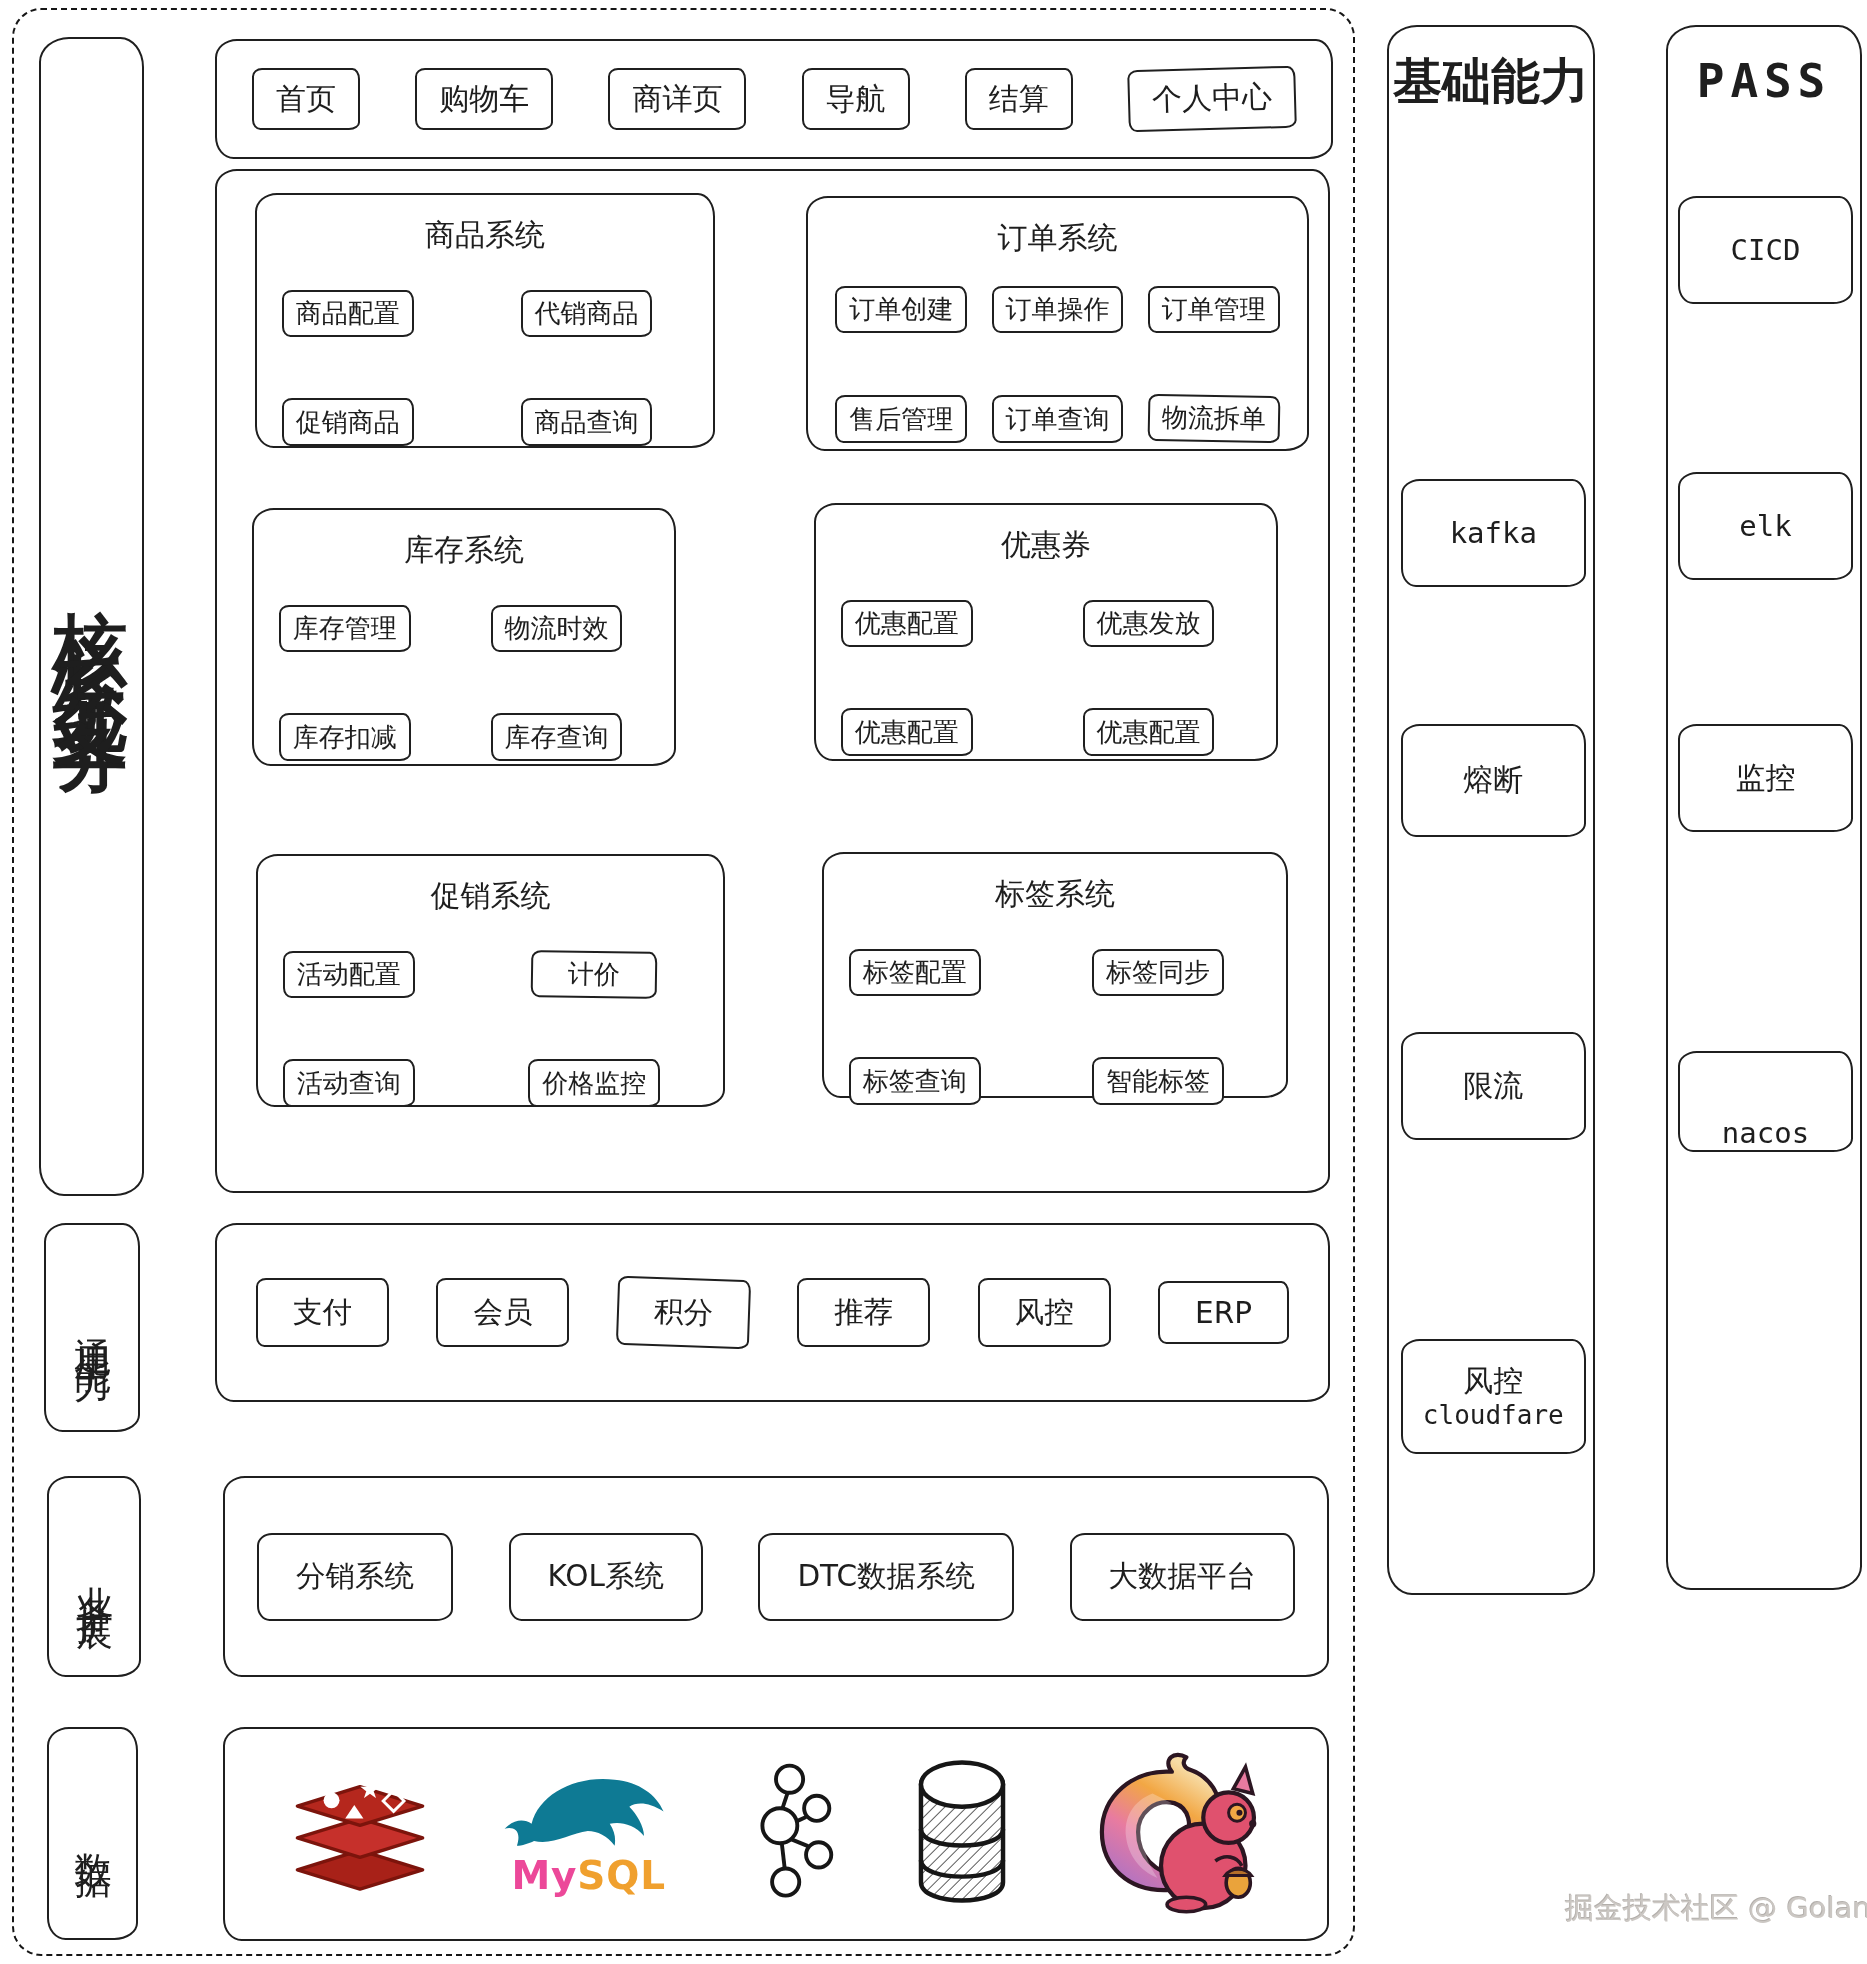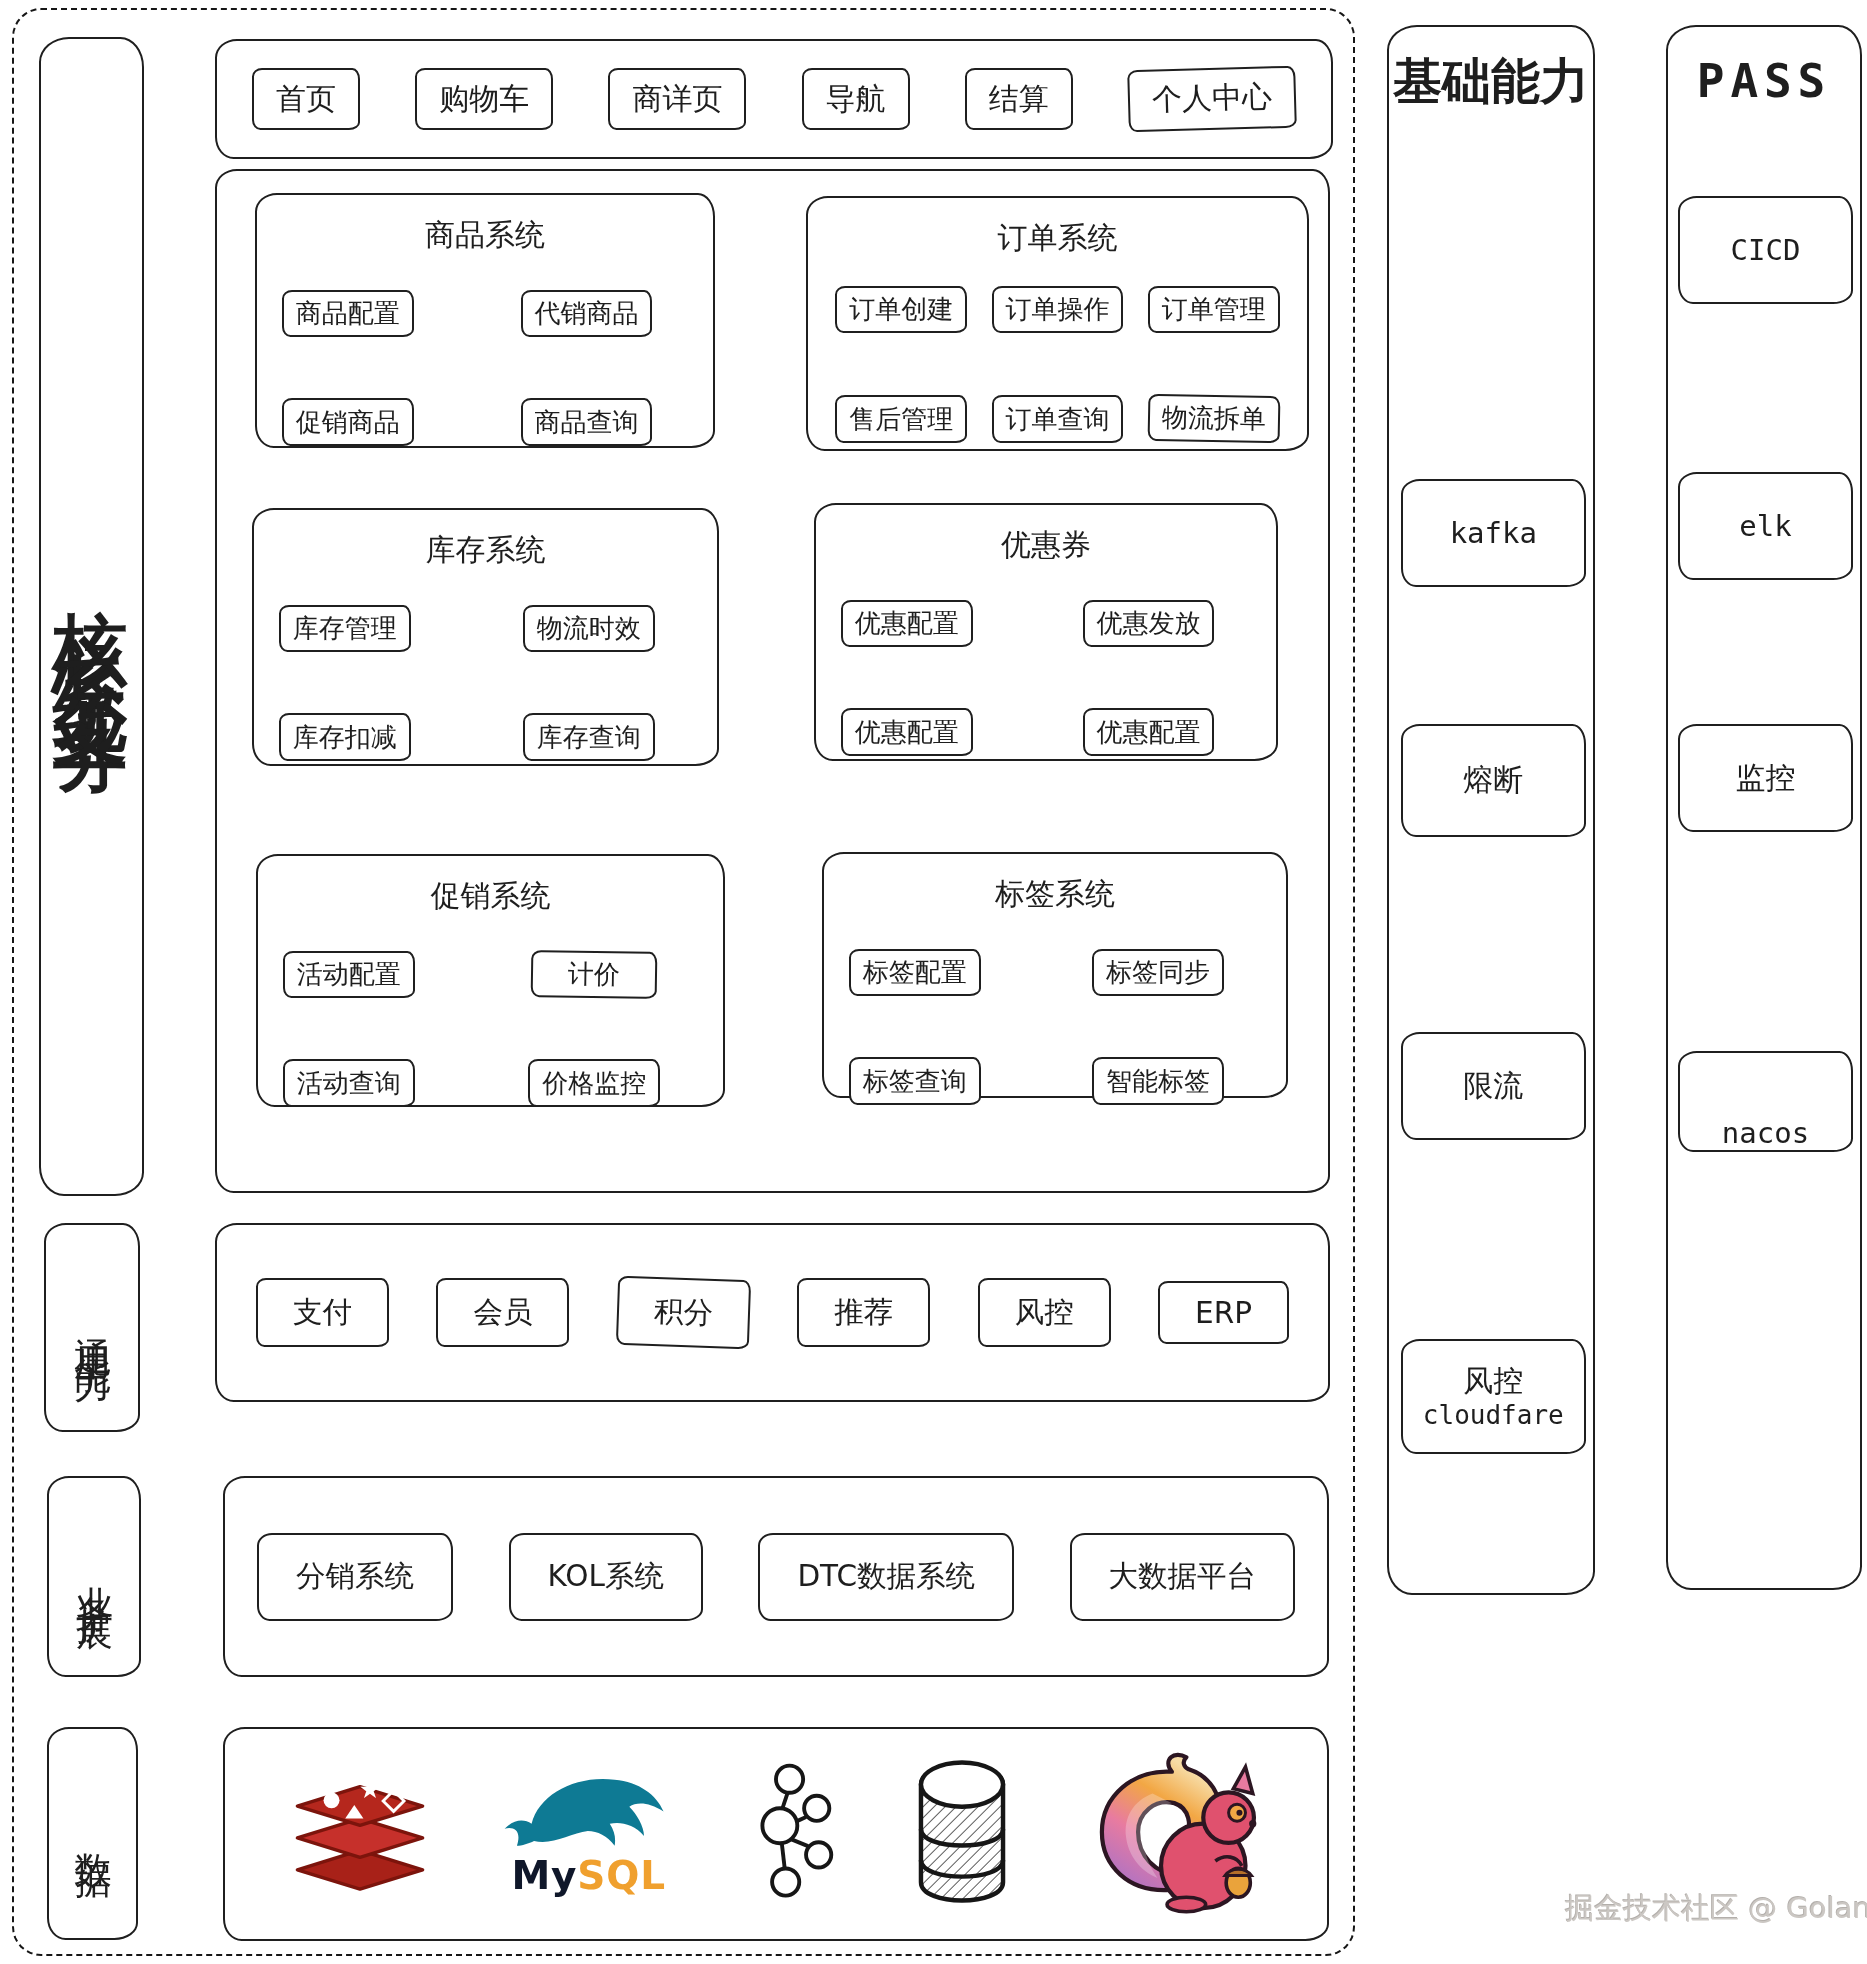--- a/index.html
+++ b/index.html
@@ -40,21 +40,21 @@
   .sysbox { position: absolute; }
   .sys-title { text-align: center; font-size: 30px; margin-top: 20px; }
   .sys-grid { display: grid; grid-template-columns: 1fr 1fr; row-gap: 61px;
               margin: 34px 25px 0; align-items: center; }
   .sys-grid > .chip { font-size: 26px; padding: 4.2px 11.8px; justify-self: start; }
   .sys-grid > .chip:nth-child(2n) { justify-self: center; }
   .sys-grid.cols3 { grid-template-columns: 1fr 1fr 1fr; row-gap: 62px; margin: 27px 15px 0; }
   .sys-grid.cols3 > .chip { justify-self: center; }
   #sys-product   { left: 38px;  top: 22px;  width: 460px; height: 255px; }
   #sys-order     { left: 589px; top: 25px;  width: 503px; height: 255px; }
-  #sys-inventory { left: 35px;  top: 337px; width: 467px; height: 258px; }
+  #sys-inventory { left: 35px;  top: 337px; width: 424px; height: 258px; }
   #sys-coupon    { left: 597px; top: 332px; width: 464px; height: 258px; }
   #sys-promotion { left: 39px;  top: 683px; width: 469px; height: 253px; }
   #sys-tag       { left: 605px; top: 681px; width: 466px; height: 246px; }
   #sys-promotion .chip:nth-child(2) { transform: rotate(0.9deg); min-width: 126px; }
   #sys-order .chip:last-child { transform: rotate(1.1deg); }
 
   
   #general-box { left: 215px; top: 1223px; width: 1115px; height: 179px;
                  display: flex; align-items: center; justify-content: space-between; padding: 0 39px; }
   #general-box .chip { font-size: 29.5px; padding: 12.6px 35px; min-width: 123px; }
@@ -63,21 +63,21 @@
   
   #ext-box { left: 223px; top: 1476px; width: 1106px; height: 201px;
              display: flex; align-items: center; justify-content: space-between; padding: 0 32px; }
   #ext-box .chip { font-size: 29.5px; padding: 22px 37px; border-radius: 15px 11.8px 17px 12.6px / 12.6px 17px 11.8px 15px; }
 
   
   #data-box { left: 223px; top: 1727px; width: 1106px; height: 214px;
               display: flex; align-items: center; justify-content: space-evenly; }
   .dicon { display: flex; flex-direction: column; align-items: center; justify-content: center; }
   .mysql-text { font-size: 39px; font-weight: bold; margin-top: -5px; letter-spacing: 0.8px; }
-  .mysql-text .my  { color: #0f172a; }
+  .mysql-text .my  { color: #ec4899; }
   .mysql-text .sql { color: #f0a02e; }
 
   
   #basic-box { left: 1387px; top: 25px; width: 208px; height: 1570px; }
   #basic-box .col-title { font-size: 49px; font-weight: 700; text-align: center;
                           margin-top: 22px; white-space: nowrap; }
   .col-item { position: absolute; left: 11.8px; width: 185px; border: 2.5px solid #1f1f1f;
               border-radius: 18.6px 13.5px 20px 15px / 15px 20px 13.5px 18.6px;
               display: flex; flex-direction: column; align-items: center; justify-content: center;
               font-size: 30px; background: #fff; }

